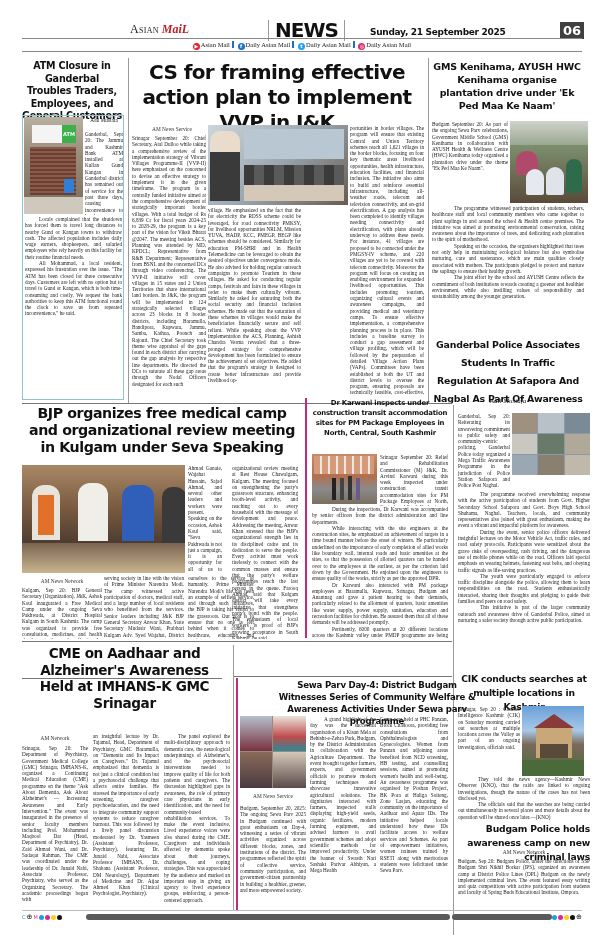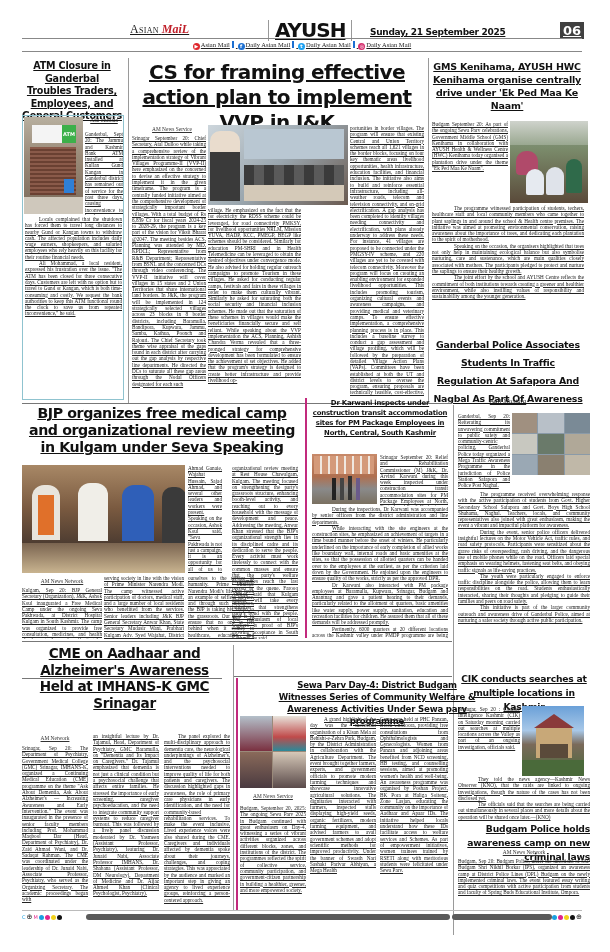--- a/index.html
+++ b/index.html
@@ -1,18 +1,18 @@
 <!DOCTYPE html>
 <html><head>
 <meta charset="utf-8">
 <style>
   * { box-sizing: border-box; margin: 0; padding: 0; }
   html, body { width: 610px; height: 952px; background: #ffffff; overflow: hidden; }
   body { position: relative; font-family: "Liberation Serif", serif; color: #1a1a1a; }
-  .abs { position: absolute; text-decoration: underline; }
+  .abs { position: absolute; }
   .body-text { font-family: "Liberation Serif", serif; font-size: 5.2px; line-height: 6.3px; text-align: justify; color: #222; overflow: hidden; }
   .byline { font-family: "Liberation Serif", serif; font-size: 5.4px; color: #333; text-align: center; }
   .head { font-family: "DejaVu Sans", sans-serif; font-weight: bold; text-align: center; color: #111; letter-spacing: -0.2px; }
   .photo { position: absolute; overflow: hidden; }
   .vrule { position: absolute; width: 1px; background: #9a9a9a; }
   .hrule { position: absolute; height: 1px; background: #9a9a9a; }
   .pink-rule { position: absolute; width: 2px; background: #c22a7d; }
 
   
   .masthead-logo { left: 130px; top: 22px; font-size: 12px; font-family: "Liberation Serif", serif; }
@@ -29,21 +29,21 @@
   .dot { width: 5px; height: 5px; border-radius: 50%; display: inline-block; }
   .bar-dark { position: absolute; height: 6px; background: #5a5a5a; border-radius: 3px; }
 </style>
 </head>
 <body>
 
 <div class="abs masthead-logo">
   <span class="asian">Asian</span>
   <span class="mail">MaiL</span>
 </div>
-<div class="abs section-name">AYUSH</div>
+<div class="abs section-name">NEWS</div>
 <div class="abs date-text">Sunday, 21 September 2025</div>
 <div class="abs page-num">06</div>
 <div class="hrule" style="left:22px; top:38px; width:560px; background:#888;"></div>
 
 <div class="abs social-bar">
   <span class="ic" style="background:#e0262c;">▶</span><span>Asian Mail</span><span class="sep"></span>
   <span class="ic" style="background:#1c6fd1;">f</span><span>Daily Asian Mail</span><span class="sep"></span>
   <span class="ic" style="background:#1da1f2;">t</span><span>Daily Asian Mail</span><span class="sep"></span>
   <span class="ic" style="background:#d6306f;">◎</span><span>Daily Asian Mail</span>
 </div>
@@ -72,21 +72,21 @@
   <div style="position:absolute; left:2px; top:6px; width:30px; height:70px; background:linear-gradient(180deg,#e9dccd 0 30%,#3a3a3a 30% 100%); border-radius:10px 10px 0 0;"></div>
   <div style="position:absolute; left:36px; top:4px; width:100px; height:30px; background:#b9c7d2;"></div>
   <div style="position:absolute; left:36px; top:40px; width:100px; height:36px; background:repeating-linear-gradient(90deg,#3b3b3b 0 10px,#5a5a5a 10px 20px);"></div>
   <div style="position:absolute; left:36px; top:60px; width:100px; height:16px; background:#d4c9b8;"></div>
 </div>
 <div class="abs body-text" style="left:132px; top:135px; width:74px; height:262px;">Srinagar September 20: Chief Secretary, Atal Dulloo while taking a comprehensive review of the implementation strategy of Vibrant Villages Programme-II (VVP-II) here emphasized on the concerned to devise an effective strategy to implement it in the given timeframe. The program is a centrally funded initiative aimed at the comprehensive development of strategically important border villages. With a total budget of Rs 6,839 Cr for fiscal years 2024-25 to 2028-29, the program is a key part of the vision for Viksit Bharat @2047. The meeting besides ACS, Planning was attended by MD, KPDCL; Representative from R&amp;B Department; Representative from BSNL and the concerned DCs through video conferencing. The VVP-II initiative will cover villages in 15 states and 2 Union Territories that share international land borders. In J&amp;K, the program will be implemented in 124 strategically selected villages across 23 blocks in 8 border districts, including Baramulla, Bandipora, Kupwara, Jammu, Samba, Kathua, Poonch and Rajouri. The Chief Secretary took theme wise appraisal of the gaps found in each district after carrying out the gap analysis by respective line departments. He directed the DCs to saturate all these gap areas through the Nodal Officers designated for each such</div>
 <div class="abs body-text" style="left:208px; top:207px; width:93px; height:190px;">village. He emphasized on the fact that the for electricity the RDSS scheme could be leveraged, for road connectivity PMKSY, for livelihood opportunities NRLM, Mission YUVA, HADP, KCC, PMEGP, BEGP like schemes should be considered. Similarly for education PM-SHRI and in Health Telemedicine can be leveraged to obtain the desired objectives under convergence mode. He also advised for holding regular outreach campaigns to promote Tourism in these villages. He asked for conducting regular camps, festivals and fairs in these villages in order to make them culturally vibrant. Similarly he asked for saturating both the social security and financial inclusion schemes. He made out that the saturation of these schemes in villages would make the beneficiaries financially secure and self reliant. While speaking about the VVP implementation the ACS, Planning, Ashish Chandra Verma revealed that a three-pronged strategy for comprehensive development has been formulated to ensure the achievement of set objectives. He added that the program's strategy is designed to create better infrastructure and provide livelihood op-</div>
 <div class="abs body-text" style="left:350px; top:125px; width:74px; height:272px;">portunities in border villages. The program will ensure that existing Central and Union Territory schemes reach all 1,621 villages in the border blocks, focusing on four key thematic areas livelihood opportunities, health infrastructure, education facilities, and financial inclusion. The initiative also aims to build and reinforce essential infrastructure, including all-weather roads, telecom and television connectivity, and on-grid electrification. A gap analysis has been completed to identify villages needing connectivity and electrification, with plans already underway to address these needs. For instance, 41 villages are proposed to be connected under the PMGSY-IV scheme, and 220 villages are yet to be covered with telecom connectivity. Moreover the program will focus on creating an enabling environment for expanded livelihood opportunities. This includes promoting tourism, organizing cultural events and awareness campaigns, and providing medical and veterinary camps. To ensure effective implementation, a comprehensive planning process is in place. This includes a baseline survey to conduct a gap assessment and village profiling, which will be followed by the preparation of detailed Village Action Plans (VAPs). Committees have been established at both the UT and district levels to oversee the program, ensuring proposals are technically feasible, cost-effective, and aligned with the program's goals.</div>
 <div class="vrule" style="left:428px; top:58px; height:345px;"></div>
 
-<div class="abs head" style="left:432px; top:60px; width:150px; font-size:9.5px; line-height:13px;">GMS Kenihama, AYUSH HWC Kenihama organise centrally drive under 'Ek Ped Maa Ke Naam'</div>
+<div class="abs head" style="left:432px; top:60px; width:150px; font-size:9.5px; line-height:13px;">GMS Kenihama, AYUSH HWC Kenihama organise plantation drive under 'Ek Ped Maa Ke Naam'</div>
 <div class="photo" style="left:510px; top:121px; width:78px; height:82px; background:linear-gradient(180deg,#8aa08a 0%,#7a8a6a 35%,#5a4a3a 100%);">
   <div style="position:absolute; left:0; top:0; width:78px; height:24px; background:linear-gradient(180deg,#cfd3cc,#9aa890);"></div>
   <div style="position:absolute; left:6px; top:30px; width:22px; height:24px; background:#b04a6a; border-radius:10px 10px 4px 4px;"></div>
   <div style="position:absolute; left:16px; top:48px; width:18px; height:26px; background:#e6eaf0; border-radius:9px 9px 2px 2px;"></div>
   <div style="position:absolute; left:36px; top:46px; width:18px; height:28px; background:#dfe3ea; border-radius:9px 9px 2px 2px;"></div>
   <div style="position:absolute; left:56px; top:38px; width:16px; height:34px; background:#2f6a4a; border-radius:8px 8px 2px 2px;"></div>
 </div>
 <div class="abs body-text" style="left:432px; top:121px; width:76px; height:96px;">Budgam September 20: As part of the ongoing Sewa Parv celebrations, Government Middle School (GMS) Kenihama in collaboration with AYUSH Health &amp; Wellness Centre (HWC) Kenihama today organised a plantation drive under the theme "Ek Ped Maa Ke Naam".</div>
 <div class="abs body-text" style="left:432px; top:205px; width:152px; height:120px;">
   <span style="display:block; text-indent:22px;">The programme witnessed participation of students, techers, healthcare staff and local community members who came together to plant saplings in and around the school &amp; Health centre premises. The initiative was aimed at promoting environmental conservation, raising awareness about the importance of trees, and dedicating each plantation to the spirit of motherhood.</span>

